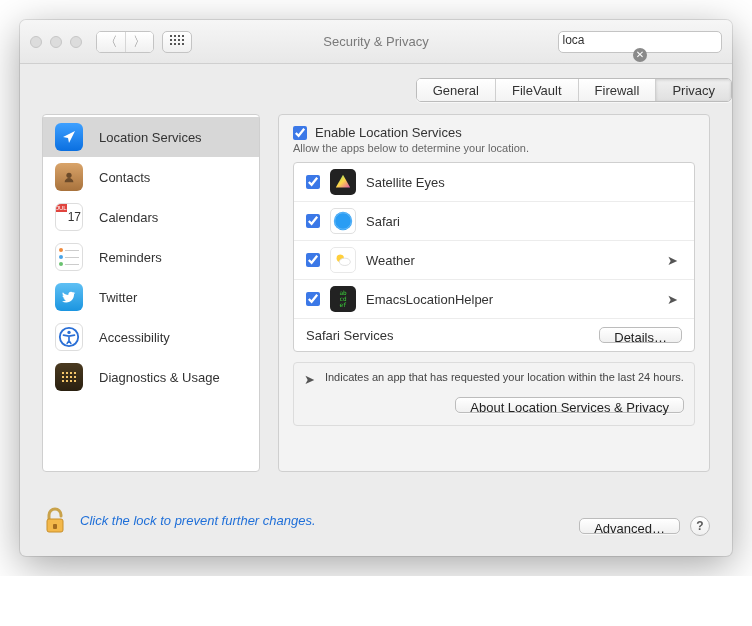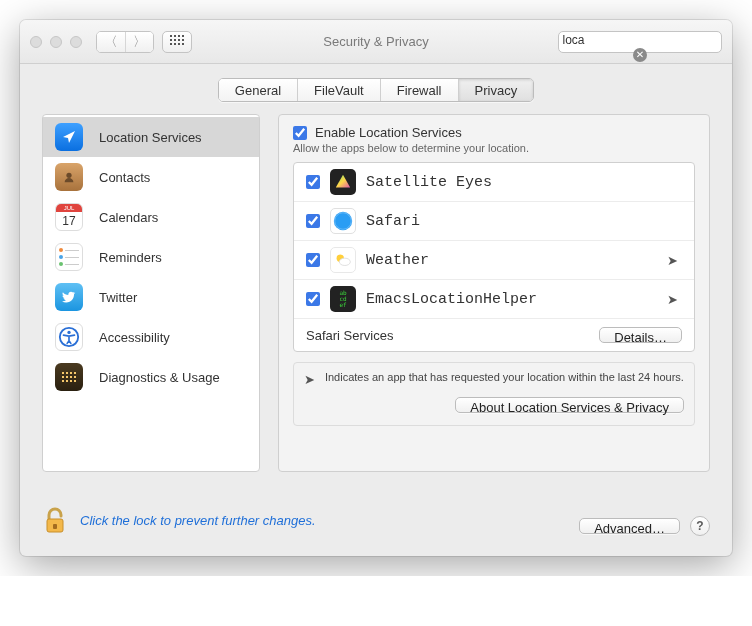--- a/index.html
+++ b/index.html
@@ -61,21 +61,21 @@
   .search input {
     border: none; outline: none; font-size: 12px; flex: 1;
     background: transparent; color: #333;
   }
   .clear-btn {
     width: 14px; height: 14px; border-radius: 50%; background: #8a8a8a;
     color: #fff; font-size: 10px; line-height: 14px; text-align: center;
     border: none; padding: 0;
   }
   .tabs-row {
-    display: flex; justify-content: center; padding: 14px 0 12px;
+    display: flex; justify-content: flex-end; padding: 14px 0 12px;
   }
   .segmented {
     display: flex; border: 1px solid #bcbcbc; border-radius: 5px;
     overflow: hidden; background: #fff; box-shadow: 0 1px 0 rgba(255,255,255,0.6);
   }
   .segmented button {
     border: none; background: linear-gradient(#ffffff,#f3f3f3);
     padding: 3px 16px; font-size: 13px; color: #333; height: 22px;
   }
   .segmented button + button { border-left: 1px solid #cfcfcf; }
@@ -115,21 +115,21 @@
   .app-row {
     display: flex; align-items: center; padding: 6px 12px;
     border-bottom: 1px solid #ececec; gap: 10px;
   }
   .app-row:last-child { border-bottom: none; }
   .app-icon {
     width: 26px; height: 26px; border-radius: 5px; flex-shrink: 0;
     display: flex; align-items: center; justify-content: center;
     color: #fff; font-size: 14px;
   }
-  .app-name { flex: 1; font-size: 15px; font-family: Liberation Mono, monospace; }
+  .app-name { flex: 1; font-size: 13px; }
   .recent-icon { color: #555; font-size: 13px; margin-right: 4px; }
   .sys-row {
     display: flex; align-items: center; justify-content: space-between;
     padding: 8px 12px;
   }
   .mac-btn {
     background: linear-gradient(#ffffff,#f0f0f0);
     border: 1px solid #bcbcbc; border-radius: 5px; padding: 2px 14px;
     font-size: 13px; color: #222; height: 16px;
     box-shadow: 0 1px 0 rgba(255,255,255,0.6);
@@ -230,21 +230,21 @@
         <div class="sb-icon" style="background:linear-gradient(#d9a46a,#a8723c)">
           <svg width="14" height="14" viewBox="0 0 16 16">
               <circle cx="8" cy="6" r="3" fill="#6b4a2a"></circle>
               <path d="M3 14c0-3 2.5-5 5-5s5 2 5 5" fill="#6b4a2a"></path>
             </svg>
         </div>
         <span>Contacts</span>
       </div>
       <div class="sb-item">
         <div class="sb-icon" style="background:#fff;border:1px solid #ddd">
-          <div style="width:100%;height:100%;display:flex;flex-direction:column;font-size:7px;color:#333;border-radius:5px;overflow:hidden">
+          <div style="width:100%;height:100%;display:flex;flex-direction:row;font-size:7px;color:#333;border-radius:5px;overflow:hidden">
             <div style="background:#e0443e;color:#fff;font-size:6px;text-align:center;line-height:8px;height:8px">JUL</div>
             <div style="flex:1;display:flex;align-items:center;justify-content:center;font-size:12px">17</div>
           </div>
         </div>
         <span>Calendars</span>
       </div>
       <div class="sb-item">
         <div class="sb-icon" style="background:#fff;border:1px solid #ddd">
           <div style="width:100%;height:100%;padding:4px 3px;display:flex;flex-direction:column;gap:3px">
             <div style="display:flex;gap:2px;align-items:center">

